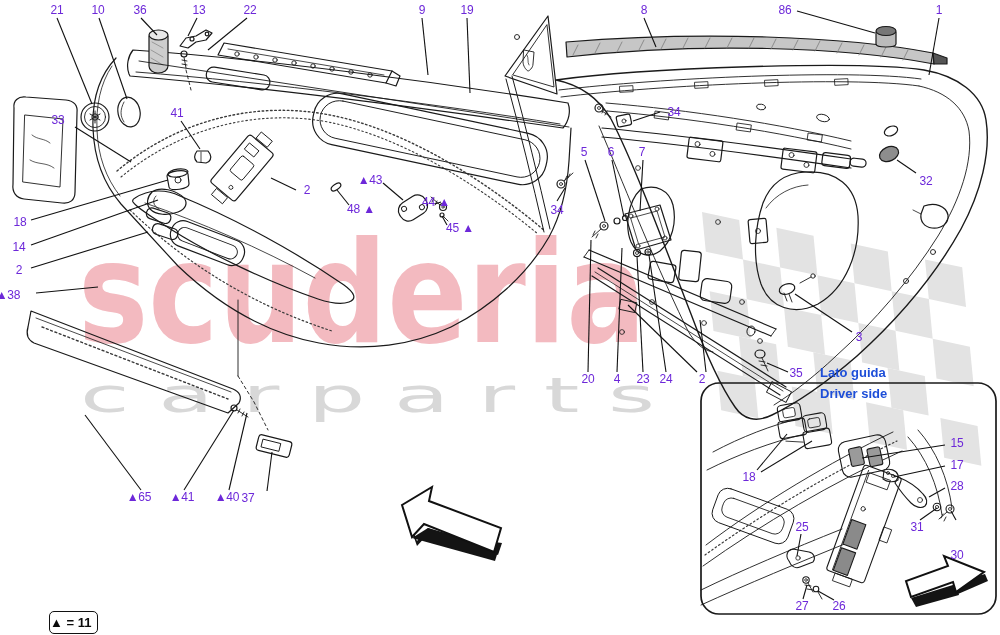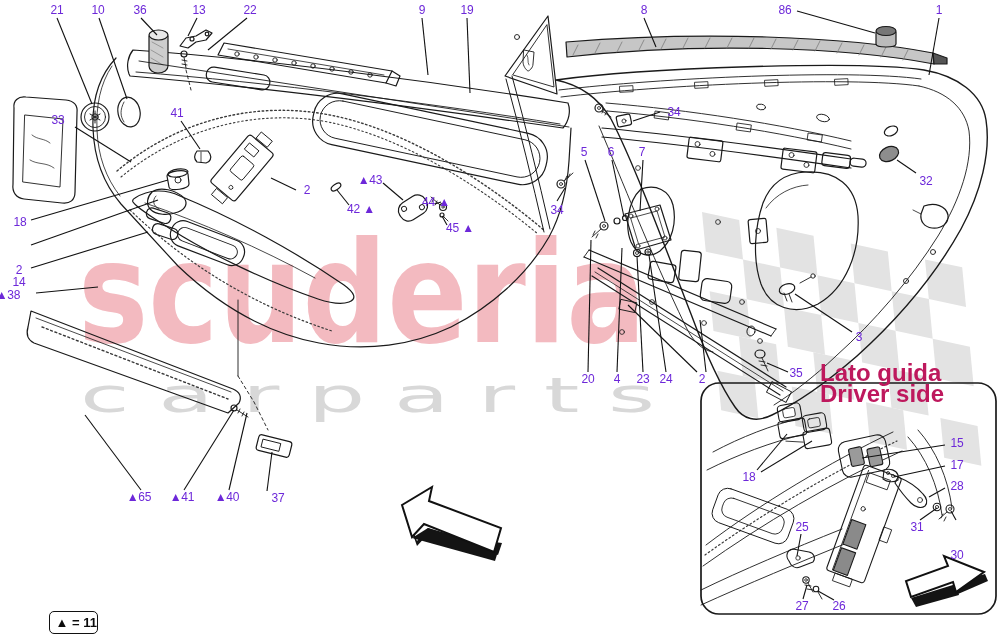--- a/index.html
+++ b/index.html
@@ -2,25 +2,25 @@
 <html><head>
 <meta charset="utf-8">
 <style>
   html,body{margin:0;padding:0;background:#fff;}
   .stage{position:relative;width:1000px;height:635px;background:#fff;overflow:hidden;
          font-family:"Liberation Sans","DejaVu Sans",sans-serif;}
   .stage svg{position:absolute;left:0;top:0;}
   #labels{position:absolute;left:0;top:0;width:100%;height:100%;}
   .plabel{position:absolute;transform:translate(-50%,-50%);font-weight:normal;
           font-size:12px;color:#6d28d9;white-space:nowrap;letter-spacing:-0.2px;}
-  .inset-title{position:absolute;left:820px;top:362px;font-weight:bold;font-size:24px;
-               color:#be185d;line-height:21px;white-space:nowrap;}
+  .inset-title{position:absolute;left:820px;top:362px;font-weight:bold;font-size:13px;
+               color:#1d4ed8;line-height:21px;white-space:nowrap;}
   .legend-box{position:absolute;left:49px;top:611px;width:47px;height:21px;
               border:1.7px solid #111;border-radius:5px;display:flex;align-items:center;
-              justify-content:flex-end;font-weight:bold;font-size:13px;color:#0b0b0b;}
+              justify-content:flex-start;font-weight:bold;font-size:13px;color:#0b0b0b;}
 </style>
 </head>
 <body>
 
 <div class="stage">
 
 <svg viewBox="0 0 1000 635" width="1000" height="635">
 
   <g>
     <text x="78" y="342" font-family="DejaVu Sans, sans-serif" font-weight="bold" font-size="140" textLength="568" lengthAdjust="spacingAndGlyphs" fill="#f3bac0">scuderia</text>
@@ -416,31 +416,31 @@
       <div class="plabel" style="left: 58px; top: 120px;">33</div>
       <div class="plabel" style="left: 177px; top: 113px;">41</div>
       <div class="plabel" style="left: 674px; top: 112px;">34</div>
       <div class="plabel" style="left: 584px; top: 152px;">5</div>
       <div class="plabel" style="left: 611px; top: 152px;">6</div>
       <div class="plabel" style="left: 642px; top: 152px;">7</div>
       <div class="plabel" style="left: 307px; top: 190px;">2</div>
       <div class="plabel" style="left: 926px; top: 181px;">32</div>
       <div class="plabel" style="left: 557px; top: 210px;">34</div>
       <div class="plabel" style="left: 370px; top: 180px;">▲43</div>
-      <div class="plabel" style="left: 361px; top: 209px;">42 ▲</div>
+      <div class="plabel" style="left: 361px; top: 209px;">48 ▲</div>
       <div class="plabel" style="left: 436px; top: 202px;">44 ▲</div>
       <div class="plabel" style="left: 460px; top: 228px;">45 ▲</div>
       <div class="plabel" style="left: 20px; top: 222px;">18</div>
-      <div class="plabel" style="left: 19px; top: 247px; margin-top: 35px;">14</div>
+      <div class="plabel" style="left: 19px; top: 247px;">14</div>
       <div class="plabel" style="left: 19px; top: 270px;">2</div>
       <div class="plabel" style="left: 8px; top: 295px; text-align: right;">▲38</div>
       <div class="plabel" style="left: 139px; top: 497px;">▲65</div>
       <div class="plabel" style="left: 182px; top: 497px;">▲41</div>
       <div class="plabel" style="left: 227px; top: 497px;">▲40</div>
-      <div class="plabel" style="left: 278px; top: 498px; text-align: right;">37</div>
+      <div class="plabel" style="left: 248px; top: 498px; text-align: right;">37</div>
       <div class="plabel" style="left: 588px; top: 379px;">20</div>
       <div class="plabel" style="left: 617px; top: 379px;">4</div>
       <div class="plabel" style="left: 643px; top: 379px;">23</div>
       <div class="plabel" style="left: 666px; top: 379px; text-align: center;">24</div>
       <div class="plabel" style="left: 702px; top: 379px;">2</div>
       <div class="plabel" style="left: 796px; top: 373px;">35</div>
       <div class="plabel" style="left: 859px; top: 337px;">3</div>
       <div class="plabel" style="left: 749px; top: 477px;">18</div>
       <div class="plabel" style="left: 957px; top: 443px;">15</div>
       <div class="plabel" style="left: 957px; top: 465px;">17</div>

